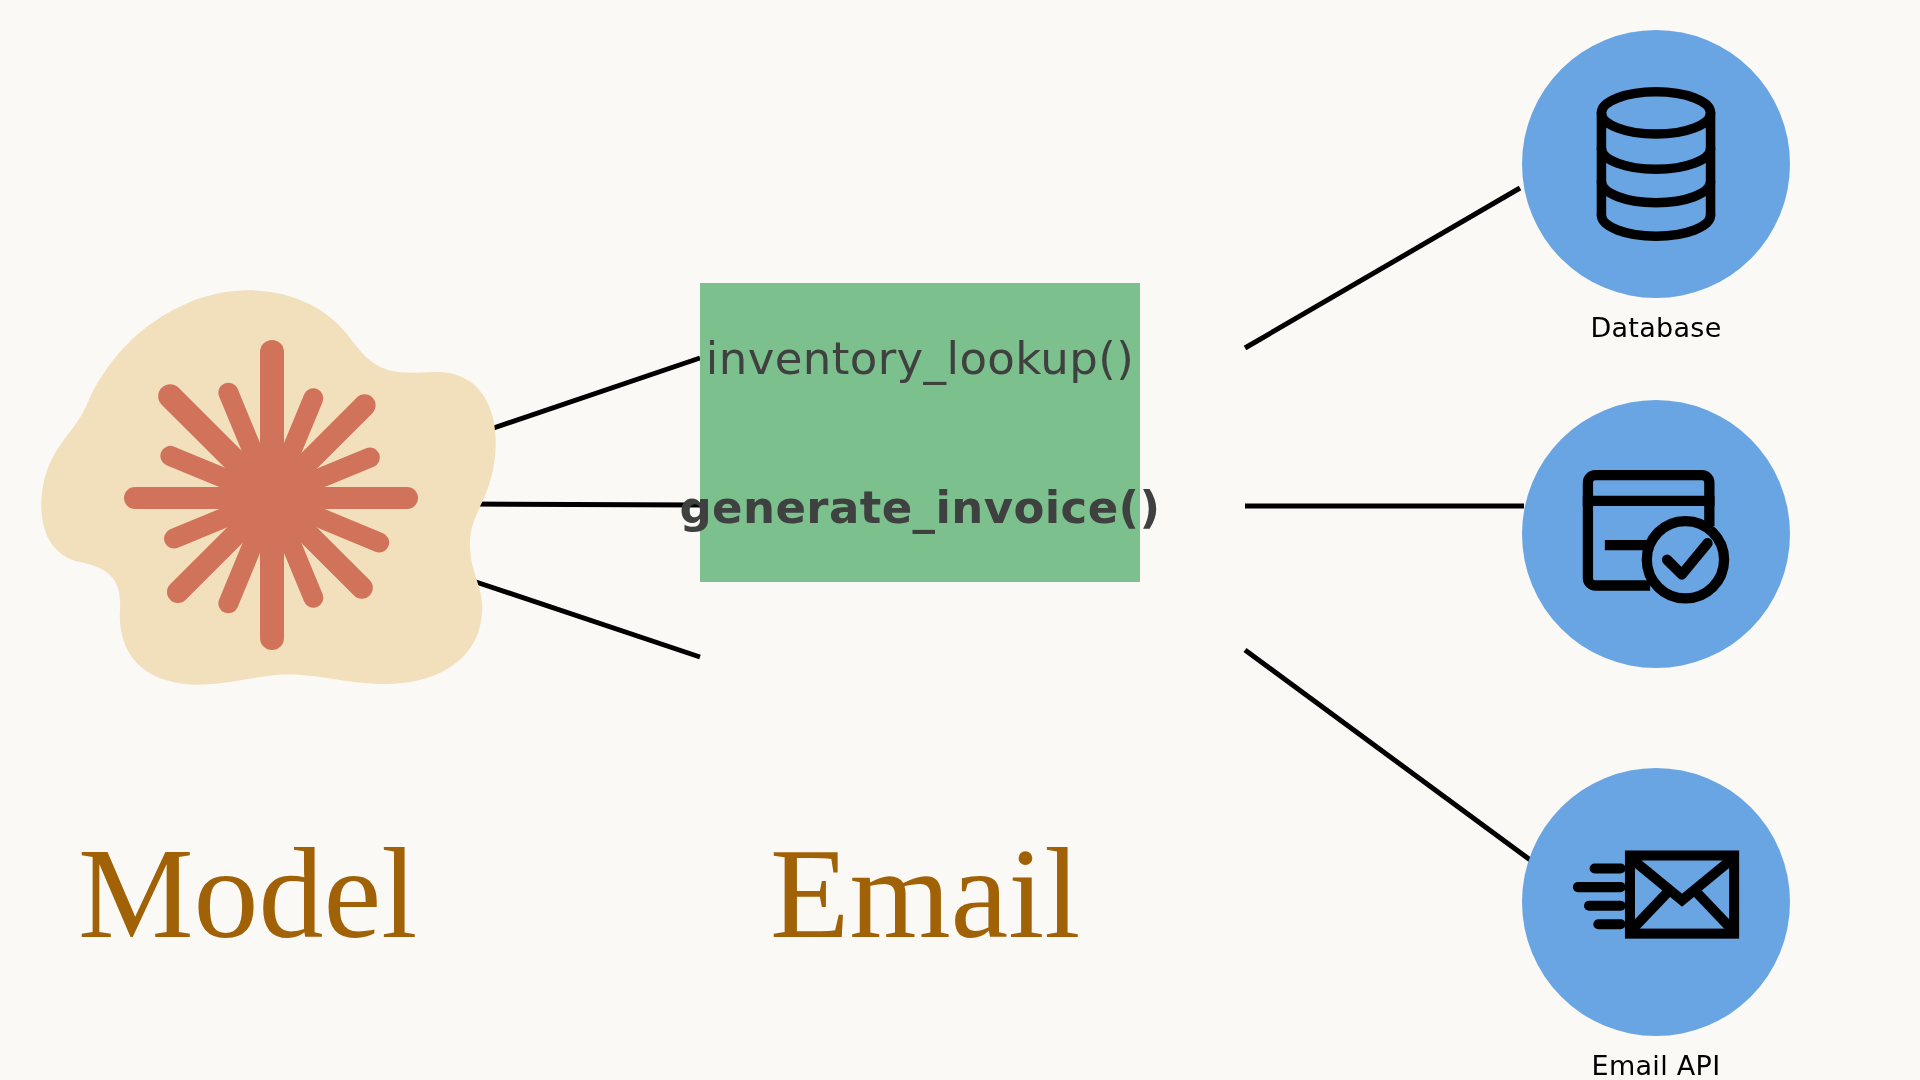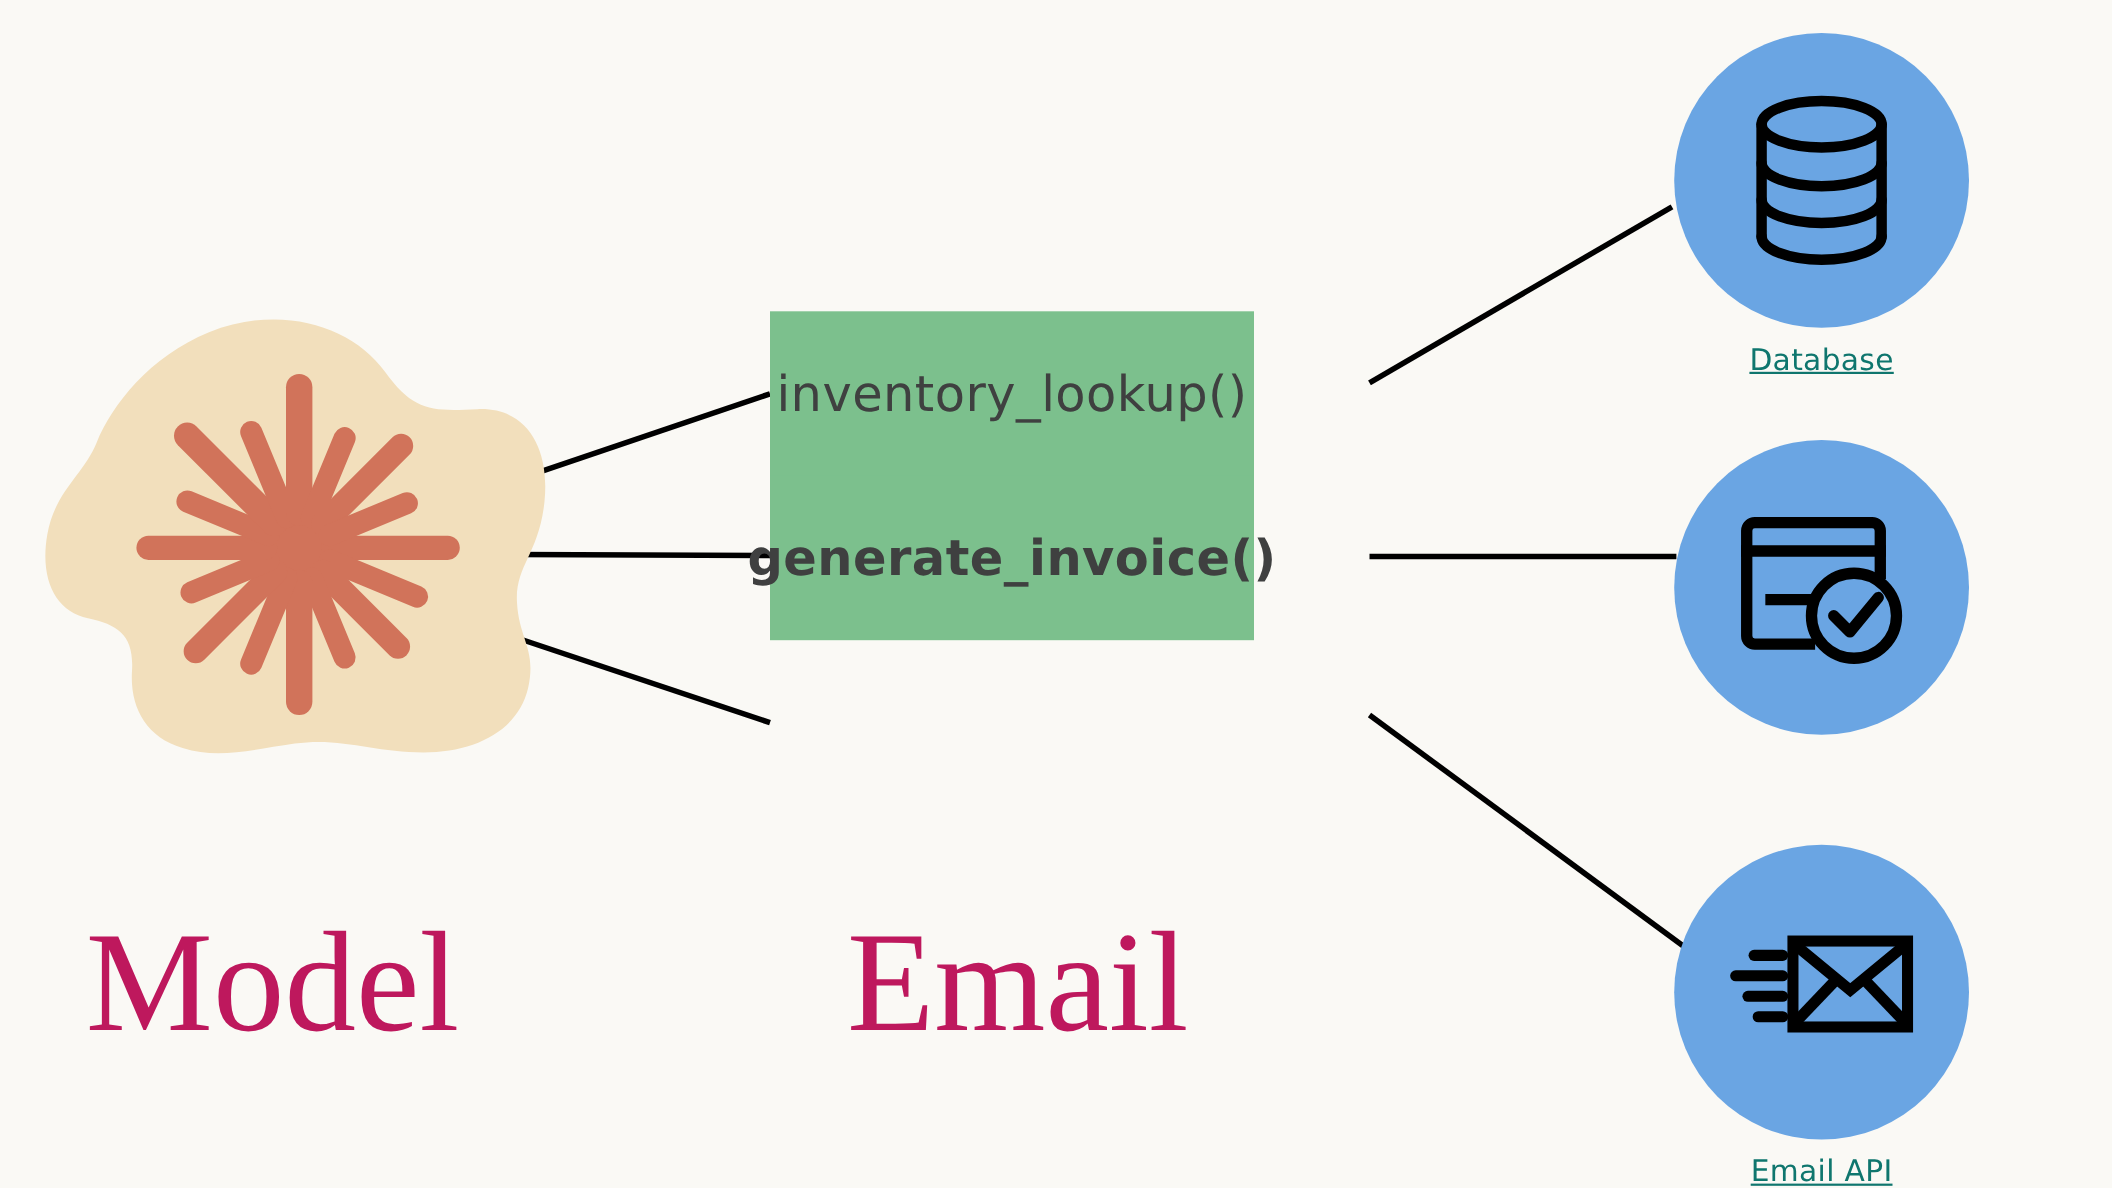--- a/index.html
+++ b/index.html
@@ -77,34 +77,33 @@
     background: #6AA5E3;
     display: flex;
     align-items: center;
     justify-content: center;
     box-sizing: border-box;
   }
   .service-label {
     margin-top: 14px;
     font-family: "DejaVu Sans", sans-serif;
     font-size: 27px;
-    color: #0f766e;
+    color: #000000;
     letter-spacing: 0.3px;
-    text-decoration: underline;
   }
   #service-0 { top: 30px; }
   #service-1 { top: 400px; }
   #service-2 { top: 768px; }
 
   
   .section-caption {
     position: absolute;
     font-family: "Liberation Serif", "DejaVu Serif", serif;
     font-size: 130px;
-    color: #be185d;
+    color: #a16207;
     line-height: 1;
     white-space: nowrap;
   }
   #caption-model { left: 78px; top: 828px; }
   #caption-tools { left: 770px; top: 828px; }
 </style>
 </head>
 <body>
 
 <div id="stage">

